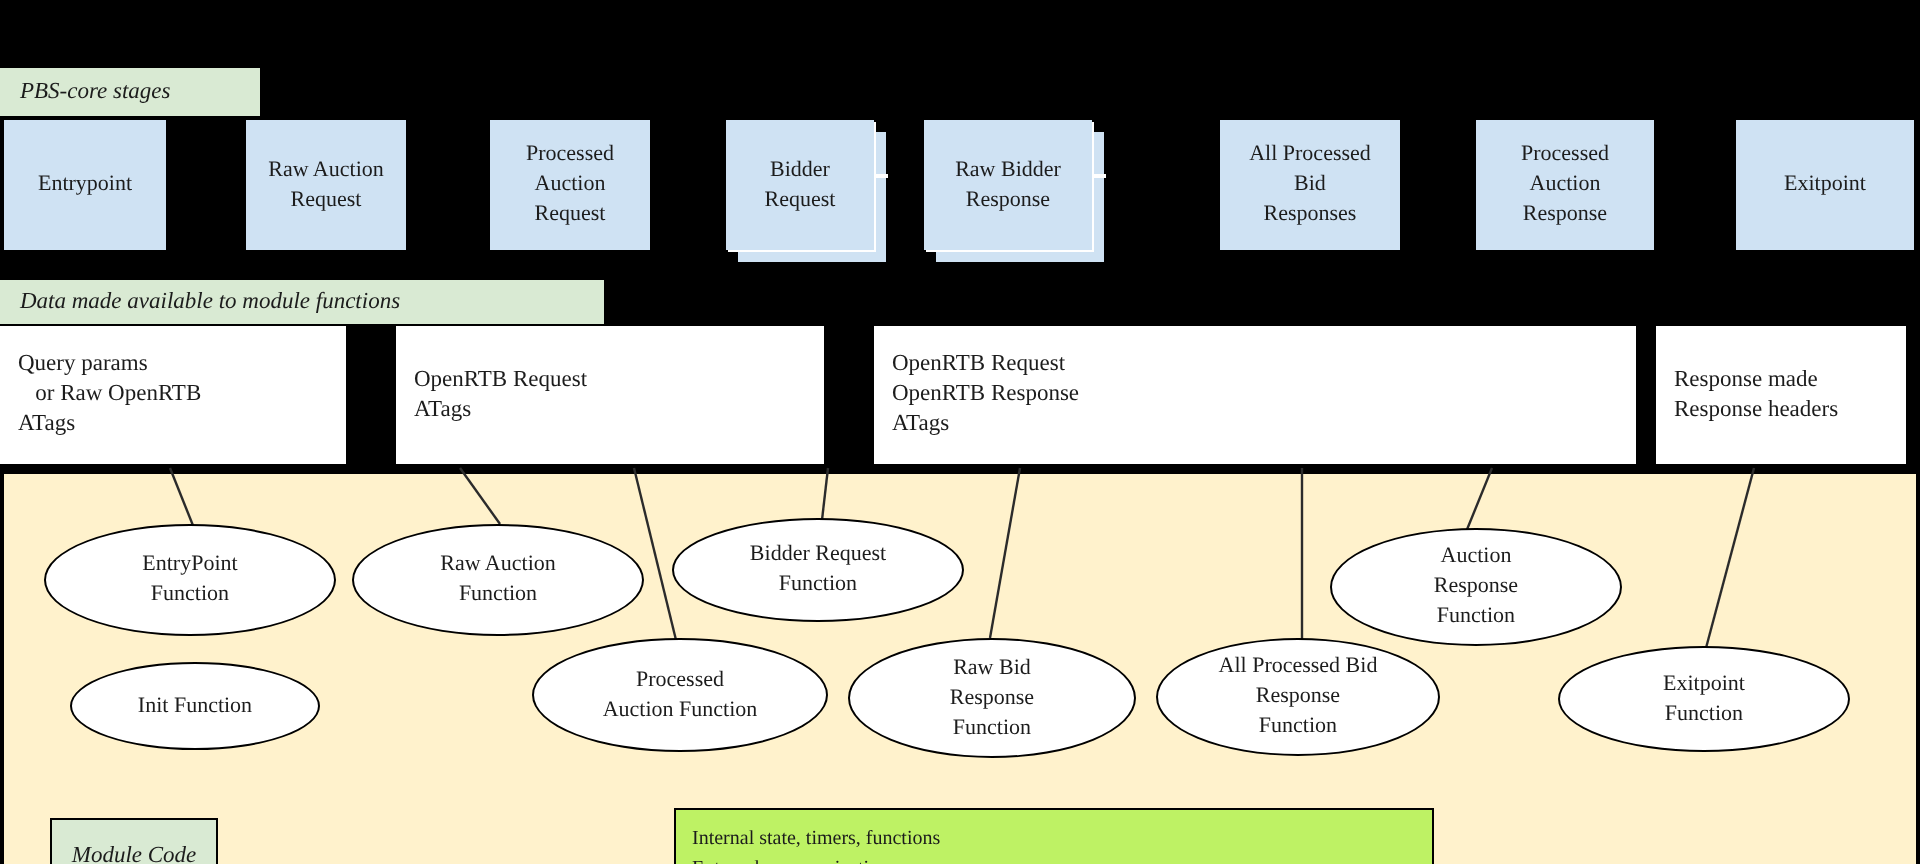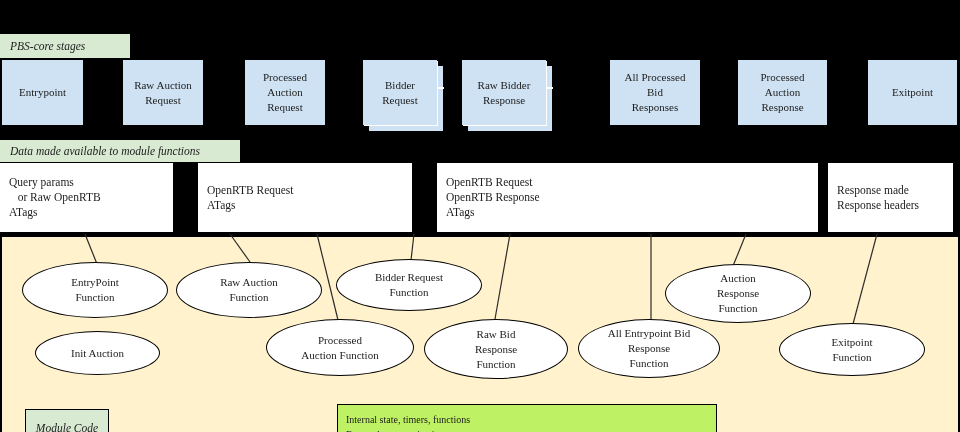--- a/index.html
+++ b/index.html
@@ -122,21 +122,21 @@
   <div class="stage stacked" style="left:462px;width:84px;"><span class="tick"></span><span>Raw Bidder
 Response</span></div>
   <div class="stage" style="left:610px;width:90px;">All Processed
 Bid
 Responses</div>
   <div class="stage" style="left:738px;width:89px;">Processed
 Auction
 Response</div>
   <div class="stage" style="left:868px;width:89px;">Exitpoint</div>
 
-  <div class="hdr" style="left:0;top:108px;width:240px;height:22px;">Data made available to module functions</div>
+  <div class="hdr" style="left:0;top:108px;width:302px;height:22px;">Data made available to module functions</div>
 
   <div class="databox" style="left:0;width:173px;">Query params
 &nbsp;&nbsp;&nbsp;or Raw OpenRTB
 ATags</div>
   <div class="databox" style="left:198px;width:214px;">OpenRTB Request
 ATags</div>
   <div class="databox" style="left:437px;width:381px;">OpenRTB Request
 OpenRTB Response
 ATags</div>
   <div class="databox" style="left:828px;width:125px;">Response made
@@ -157,27 +157,27 @@
 
   <div class="fn" style="left:22px;top:230px;width:146px;height:56px;">EntryPoint
 Function</div>
   <div class="fn" style="left:176px;top:230px;width:146px;height:56px;">Raw Auction
 Function</div>
   <div class="fn" style="left:336px;top:227px;width:146px;height:52px;">Bidder Request
 Function</div>
   <div class="fn" style="left:665px;top:232px;width:146px;height:59px;">Auction
 Response
 Function</div>
-  <div class="fn" style="left:35px;top:299px;width:125px;height:44px;">Init Auction</div>
+  <div class="fn" style="left:35px;top:299px;width:125px;height:44px;">Init Function</div>
   <div class="fn" style="left:266px;top:287px;width:148px;height:57px;">Processed
 Auction Function</div>
   <div class="fn" style="left:424px;top:287px;width:144px;height:60px;">Raw Bid
 Response
 Function</div>
-  <div class="fn" style="left:578px;top:287px;width:142px;height:59px;">All Entrypoint Bid
+  <div class="fn" style="left:578px;top:287px;width:142px;height:59px;">All Processed Bid
 Response
 Function</div>
   <div class="fn" style="left:779px;top:291px;width:146px;height:53px;">Exitpoint
 Function</div>
 
   <div class="module-code">Module Code</div>
   <div class="state-box">Internal state, timers, functions
 External communication</div>
 
 </div>

